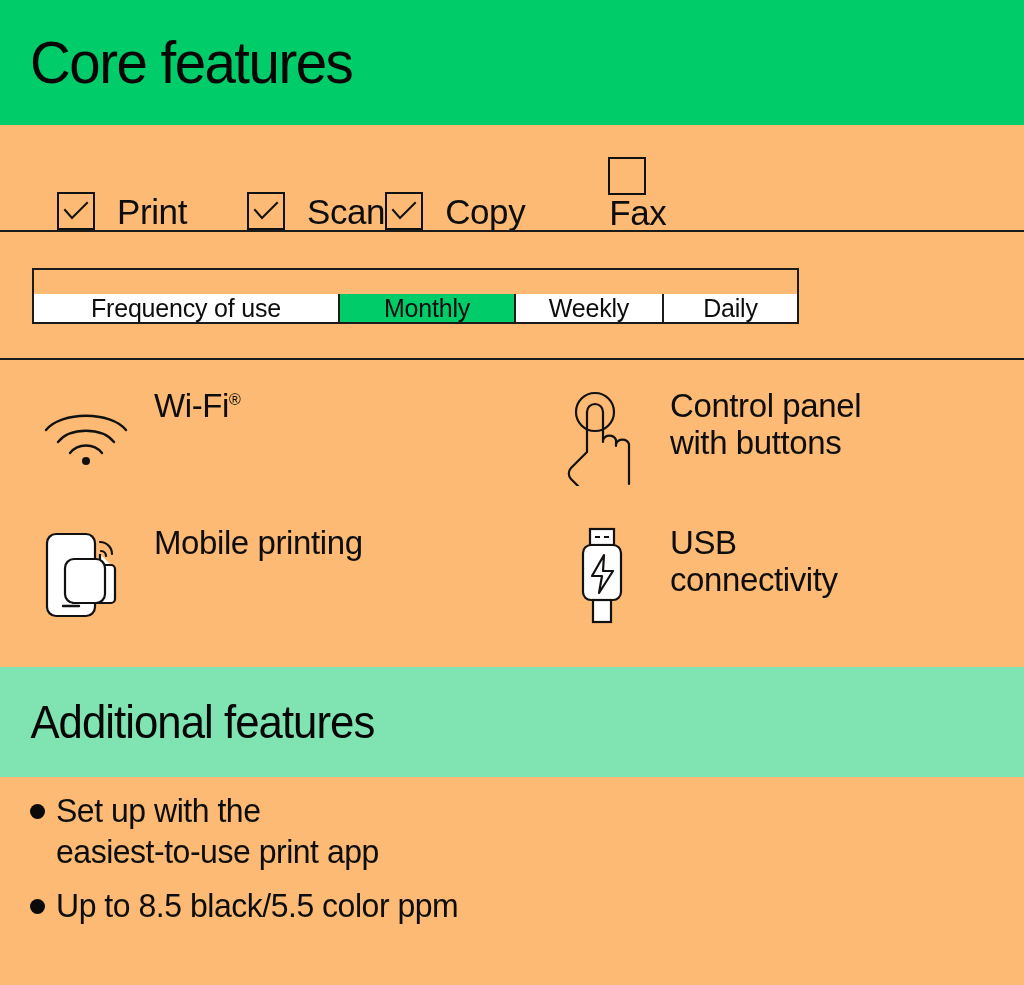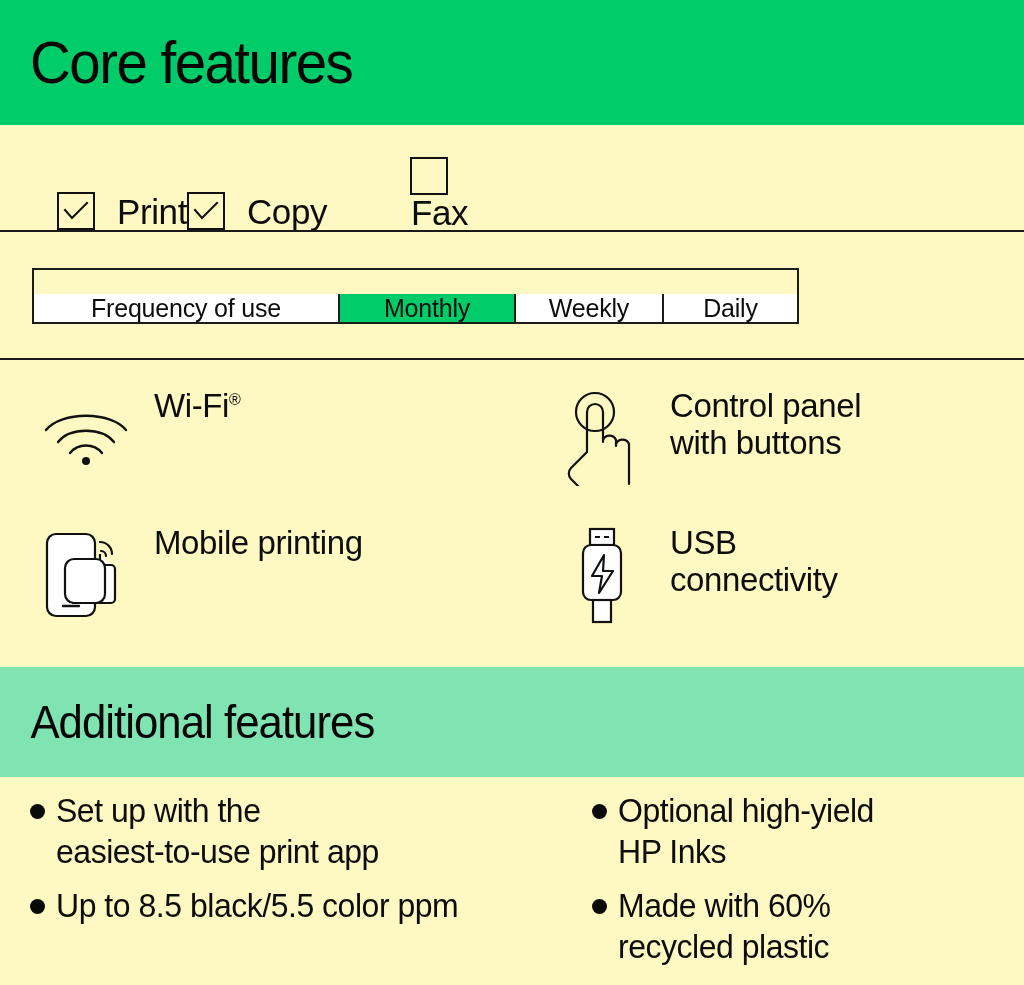--- a/index.html
+++ b/index.html
@@ -13,21 +13,21 @@
     overflow: hidden;
     font-family: "Liberation Sans", sans-serif;
     color: #0d0d0d;
     -webkit-font-smoothing: antialiased;
   }
 
   .sheet {
     position: relative;
     width: 1024px;
     height: 985px;
-    background: #fef9c3;
+    background: #fdba74;
   }
 
   
   .core-banner {
     position: absolute;
     left: 0;
     top: 0;
     width: 1024px;
     height: 125px;
     background: #00CC6A;
@@ -240,20 +240,28 @@
 
     <div class="check-item i0">
       <span class="checkbox">
         <svg width="26" height="20" viewBox="0 0 26 20" aria-hidden="true">
           <polyline points="2,9 9,17 24,2" fill="none" stroke="#111111" stroke-width="2" stroke-linecap="square" stroke-linejoin="miter"></polyline>
         </svg>
       </span>
       <span class="check-label">Print</span>
     </div>
 
+    <div class="check-item i1">
+      <span class="checkbox">
+        <svg width="26" height="20" viewBox="0 0 26 20" aria-hidden="true">
+          <polyline points="2,9 9,17 24,2" fill="none" stroke="#111111" stroke-width="2" stroke-linecap="square" stroke-linejoin="miter"></polyline>
+        </svg>
+      </span>
+      <span class="check-label">Scan</span>
+    </div>
 
     <div class="check-item i2">
       <span class="checkbox">
         <svg width="26" height="20" viewBox="0 0 26 20" aria-hidden="true">
           <polyline points="2,9 9,17 24,2" fill="none" stroke="#111111" stroke-width="2" stroke-linecap="square" stroke-linejoin="miter"></polyline>
         </svg>
       </span>
       <span class="check-label">Copy</span>
     </div>
 
@@ -346,28 +354,16 @@
         <span class="bul-dot"></span>
         <span class="bul-text">Set up with the
 easiest-to-use print app</span>
       </div>
       <div class="bul-item">
         <span class="bul-dot"></span>
         <span class="bul-text">Up to 8.5 black/5.5 color ppm</span>
       </div>
     </div>
 
-    <div class="bul-col right">
-      <div class="bul-item">
-        <span class="bul-dot"></span>
-        <span class="bul-text">Optional high-yield
-HP Inks</span>
-      </div>
-      <div class="bul-item">
-        <span class="bul-dot"></span>
-        <span class="bul-text">Made with 60%
-recycled plastic</span>
-      </div>
-    </div>
 
   </div>
 
 </div>
 
 </body></html>

